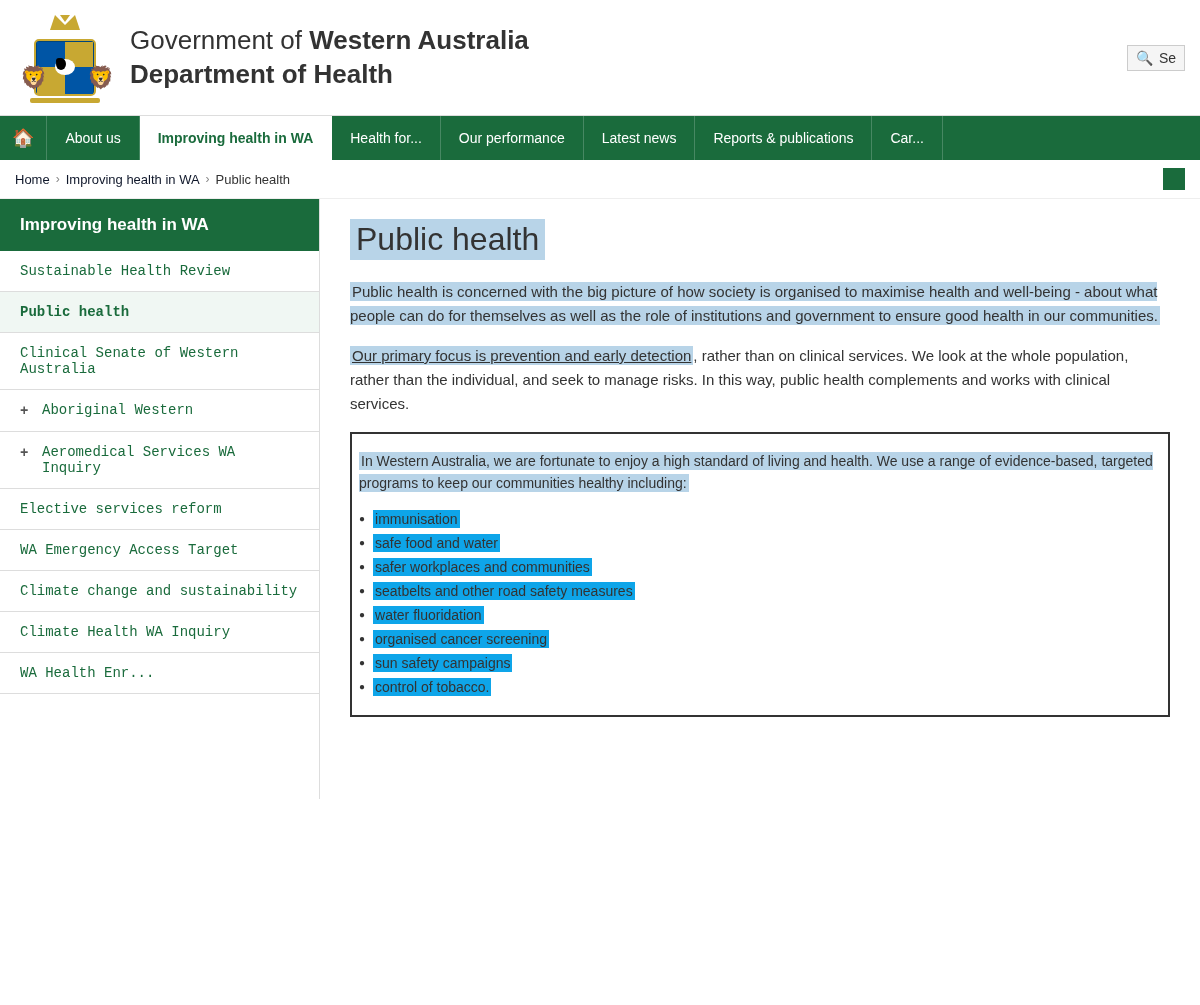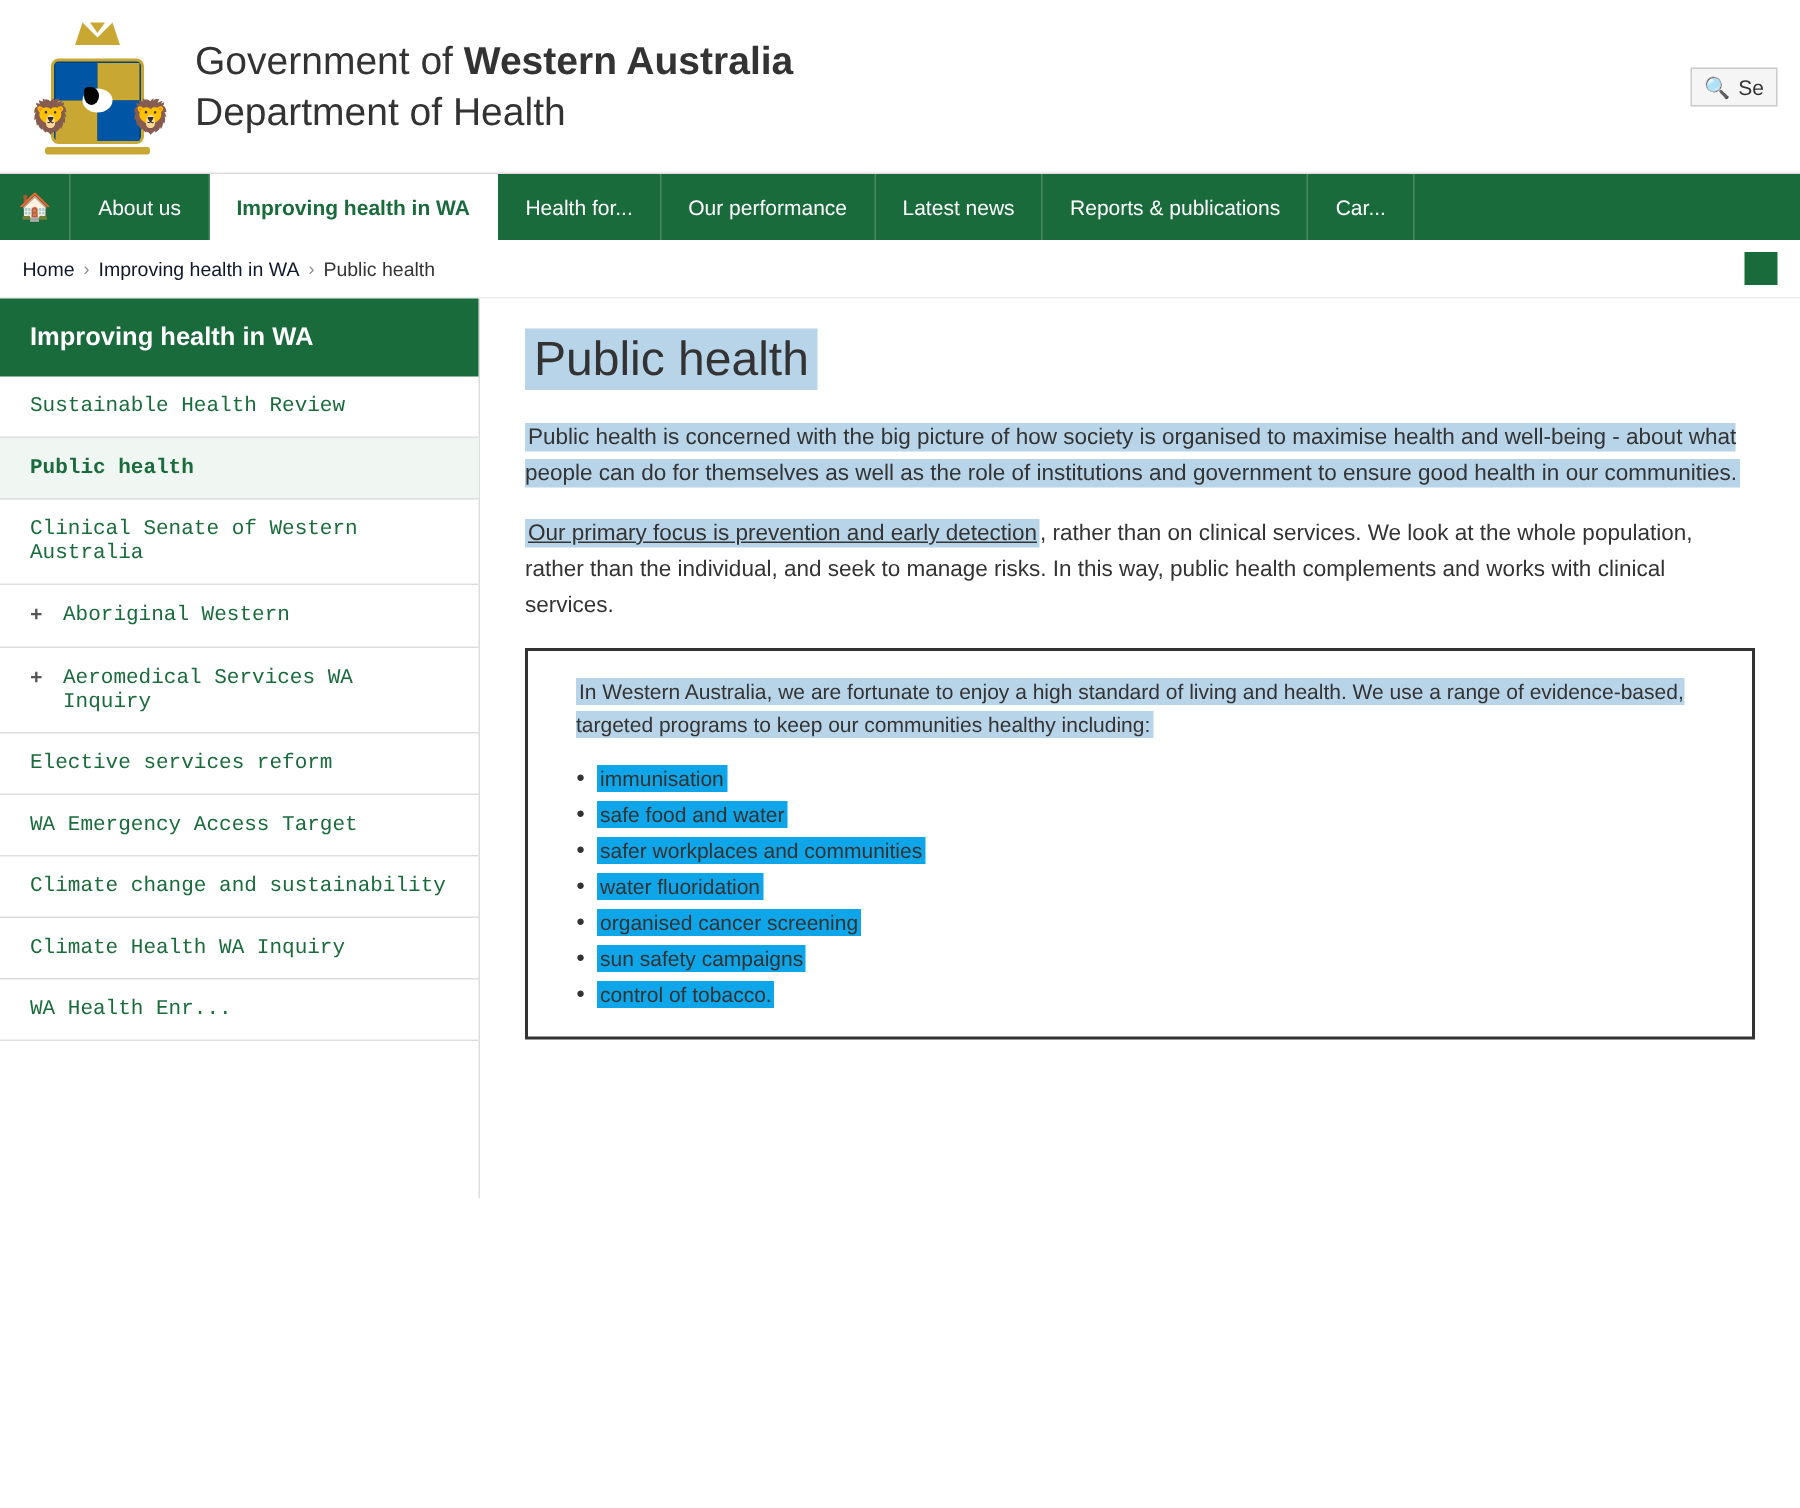--- a/index.html
+++ b/index.html
@@ -22,21 +22,21 @@
     }
     #coat-of-arms {
       width: 100px;
       height: 95px;
     }
     #site-title {
       font-size: 26px;
       color: #333;
       line-height: 1.3;
     }
-    #site-title span { font-weight: normal; }
+    #site-title span { font-weight: bold; }
     #search-area {
       display: flex;
       align-items: center;
       border: 1px solid #ccc;
       padding: 4px 8px;
       gap: 5px;
       background: #f5f5f5;
     }
 
     
@@ -160,21 +160,21 @@
     .highlight-blue {
       background: #b8d4e8;
       padding: 1px 2px;
     }
     .underline-link {
       text-decoration: underline;
       color: #333;
     }
     .content-box {
       border: 2px solid #333;
-      padding: 16px 32px;
+      padding: 16px 7px;
       margin-top: 10px;
     }
     .content-box .box-intro {
       margin-bottom: 12px;
       line-height: 1.6;
     }
     .bullet-list {
       list-style: none;
       padding: 0;
     }
@@ -315,20 +315,23 @@
         <li>
           <span class="bullet-highlight">immunisation</span>
         </li>
         <li>
           <span class="bullet-highlight">safe food and water</span>
         </li>
         <li>
           <span class="bullet-highlight">safer workplaces and communities</span>
         </li>
         <li>
+          <span class="bullet-highlight">seatbelts and other road safety measures</span>
+        </li>
+        <li>
           <span class="bullet-highlight">water fluoridation</span>
         </li>
         <li>
           <span class="bullet-highlight">organised cancer screening</span>
         </li>
         <li>
           <span class="bullet-highlight">sun safety campaigns</span>
         </li>
         <li>
           <span class="bullet-highlight">control of tobacco.</span>

